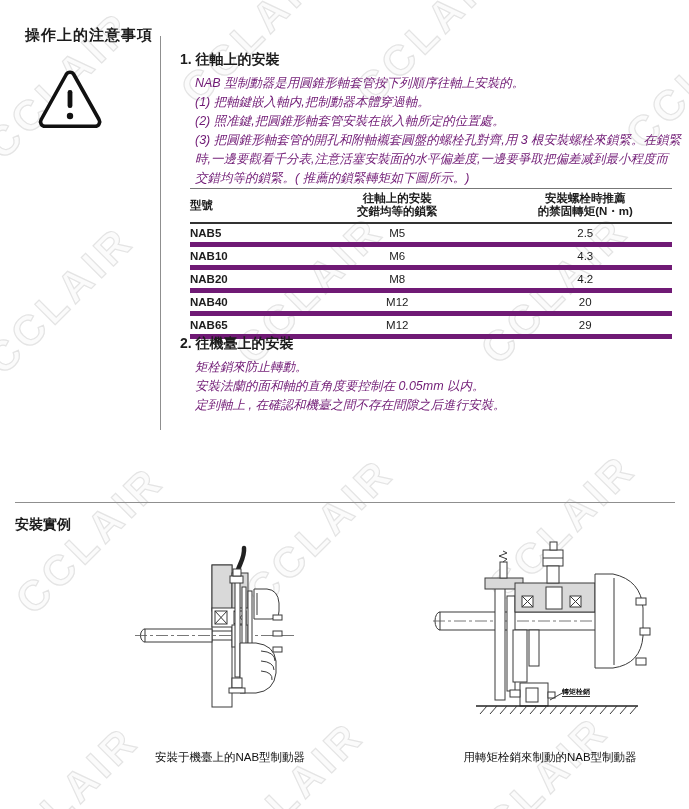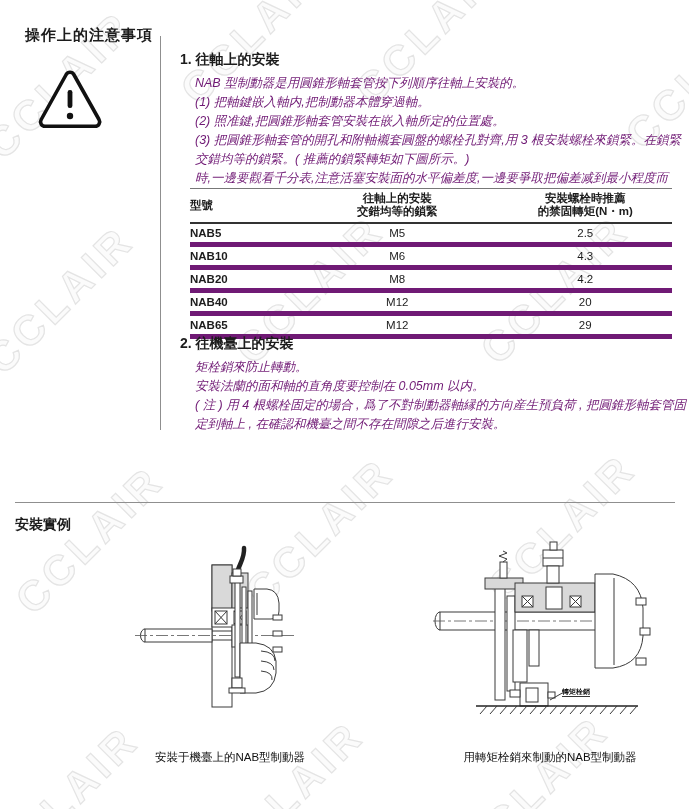--- a/index.html
+++ b/index.html
@@ -94,22 +94,22 @@
 </div>
 <div class="v-divider"></div>
 
 <div class="section sec-1">
   <div class="section-title">1. 往軸上的安裝</div>
   <div class="body-lines">
       <div>NAB 型制動器是用圓錐形軸套管按下列順序往軸上安裝的。</div>
       <div>(1) 把軸鍵嵌入軸内,把制動器本體穿過軸。</div>
       <div>(2) 照准鍵,把圓錐形軸套管安裝在嵌入軸所定的位置處。</div>
       <div>(3) 把圓錐形軸套管的開孔和附軸襯套圓盤的螺栓孔對齊,用 3 根安裝螺栓來鎖緊。在鎖緊</div>
+      <div>時,一邊要觀看千分表,注意活塞安裝面的水平偏差度,一邊要爭取把偏差减到最小程度而</div>
       <div>交錯均等的鎖緊。( 推薦的鎖緊轉矩如下圖所示。)</div>
-      <div>時,一邊要觀看千分表,注意活塞安裝面的水平偏差度,一邊要爭取把偏差减到最小程度而</div>
     </div>
 </div>
 
 <table class="spec-table">
   <thead>
     <tr>
       <th class="c1">型號</th>
       <th class="c2">
           <div>往軸上的安裝</div>
           <div>交錯均等的鎖緊</div>
@@ -147,21 +147,20 @@
         <td class="c3">29</td>
       </tr>
     </tbody>
 </table>
 
 <div class="section sec-2">
   <div class="section-title">2. 往機臺上的安裝</div>
   <div class="body-lines">
       <div>矩栓銷來防止轉動。</div>
       <div>安裝法蘭的面和軸的直角度要控制在 0.05mm 以内。</div>
-      <div>( 注 ) 用 4 根螺栓固定的場合 , 爲了不對制動器軸縁的方向産生預負荷 , 把圓錐形軸套管固</div>
       <div>定到軸上 , 在確認和機臺之間不存在間隙之后進行安裝。</div>
     </div>
 </div>
 
 <div class="examples-heading">安裝實例</div>
 <div class="examples-rule"></div>
 
 <div class="figure-left">
   <svg width="225" height="200" viewBox="0 0 225 200">
 

